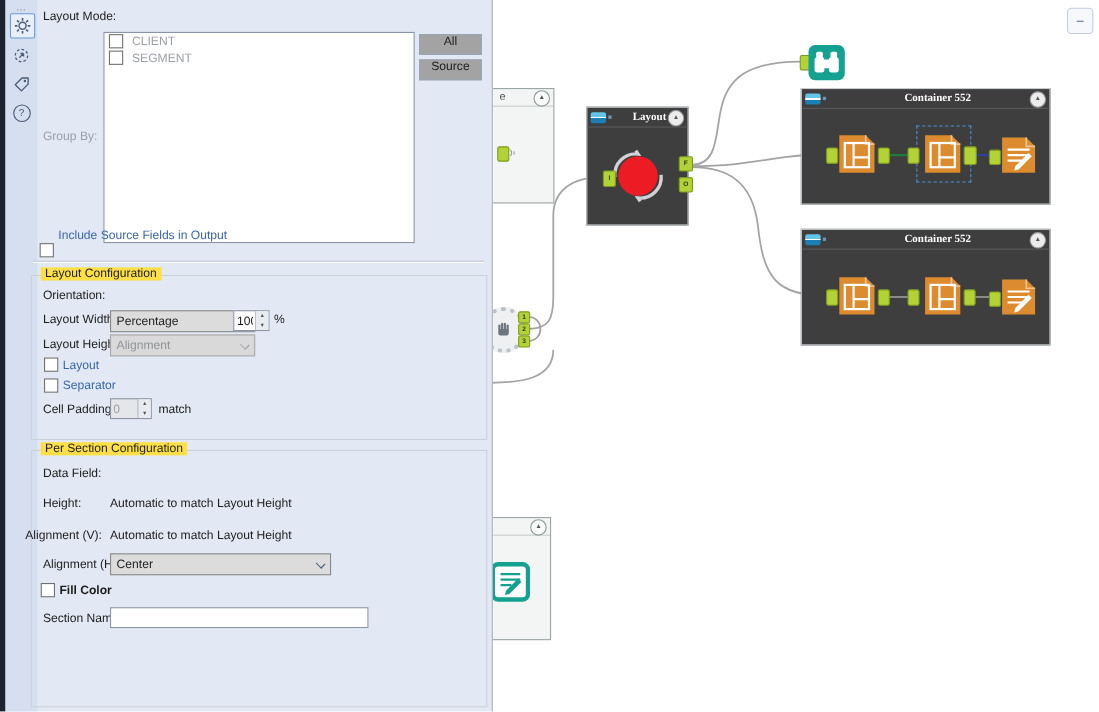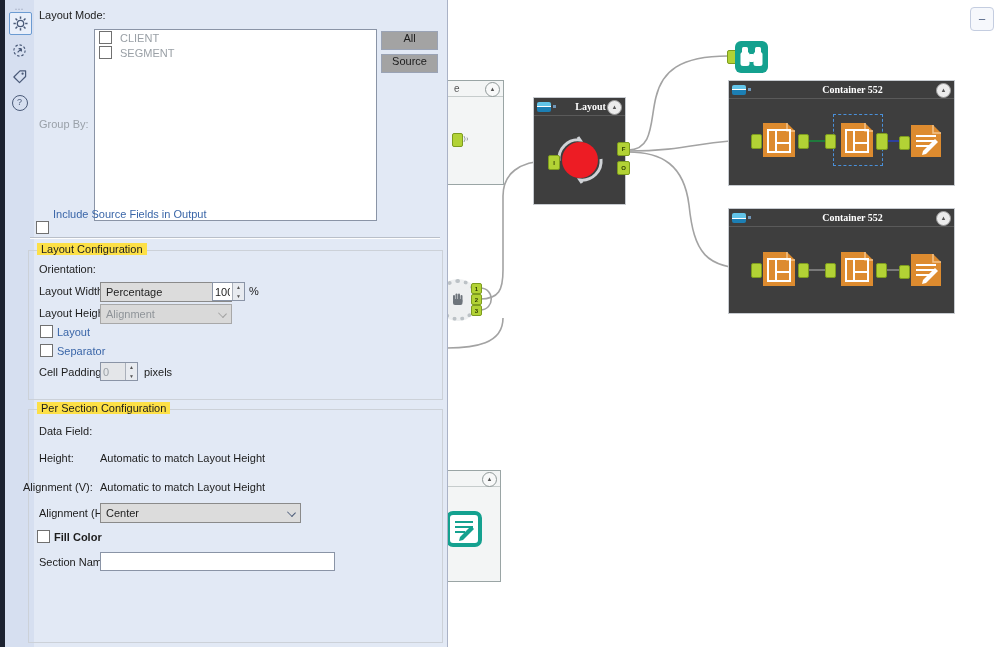--- a/index.html
+++ b/index.html
@@ -373,21 +373,21 @@
     <span class="cb abs" style="left:40px;top:344px;"></span>
     <span class="lbl blue" style="left:57px;top:345px;">Separator</span>
     <span class="lbl" style="left:39px;top:366px;">Cell Padding:</span>
     <div class="spin disabled" style="left:100px;top:362px;width:36px;">
       <input value="0" style="">
       <span class="arrows">
           <span>▲</span>
           <span>▼</span>
         </span>
     </div>
-    <span class="lbl" style="left:144px;top:366px;">pixels</span>
+    <span class="lbl" style="left:144px;top:366px;">match</span>
 
     <div class="gb" style="left:28px;top:409px;width:413px;height:232px;">
       <span class="gb-title">Per Section Configuration</span>
     </div>
     <span class="lbl" style="left:39px;top:425px;">Data Field:</span>
     <span class="lbl" style="left:39px;top:452px;">Height:</span>
     <span class="lbl" style="left:100px;top:452px;">Automatic to match Layout Height</span>
     <span class="lbl" style="left:23px;top:481px;">Alignment (V):</span>
     <span class="lbl" style="left:100px;top:481px;">Automatic to match Layout Height</span>
     <span class="lbl" style="left:39px;top:507px;">Alignment (H):</span>

